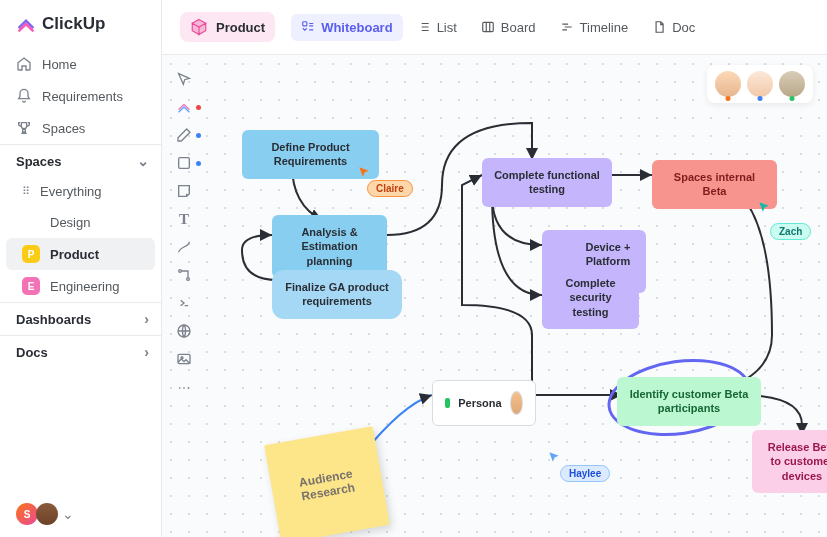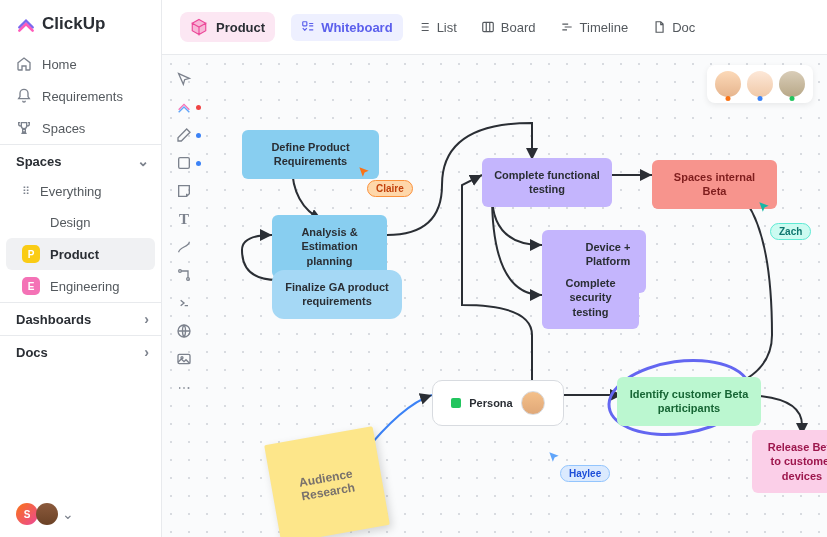--- a/index.html
+++ b/index.html
@@ -254,21 +254,21 @@
         <path d="M578 340 Q640 340 640 370 L640 380" fill="none" stroke="#2a2e34" stroke-width="2" marker-end="url(#ah)"></path>
       </svg>
 
       <div class="node" style="left:80px;top:75px;width:137px;background:#88cef0;">Define Product Requirements</div>
       <div class="node" style="left:110px;top:160px;width:115px;background:#88cef0;">Analysis &amp; Estimation planning</div>
       <div class="node" style="left:110px;top:215px;width:130px;background:#a5d8f5;border-radius:12px;">Finalize GA product requirements</div>
       <div class="node" style="left:320px;top:103px;width:130px;background:#c4b5fd;">Complete functional testing</div>
       <div class="node" style="left:380px;top:175px;width:104px;background:#c4b5fd;padding-left:40px;">Device + Platform testing</div>
       <div class="node" style="left:380px;top:211px;width:97px;background:#c4b5fd;">Complete security testing</div>
       <div class="node" style="left:490px;top:105px;width:125px;background:#f7948d;color:#7f1d1d;">Spaces internal Beta</div>
-      <div class="node persona" style="left:270px;top:325px;width:132px;border-radius:10px;">
+      <div class="node persona" style="left:270px;top:325px;width:104px;">
         <span class="persona-dot"></span>
         <span>Persona</span>
         <span class="persona-av"></span>
       </div>
       <div class="circle-highlight" style="left:445px;top:305px;width:145px;height:75px;"></div>
       <div class="node" style="left:455px;top:322px;width:144px;background:#bbf7d0;color:#166534;">Identify customer Beta participants</div>
       <div class="node" style="left:590px;top:375px;width:100px;background:#fbcfe8;color:#9d174d;">Release Beta to customer devices</div>
 
       <div class="sticky" style="left:110px;top:380px;">Audience Research</div>
 

